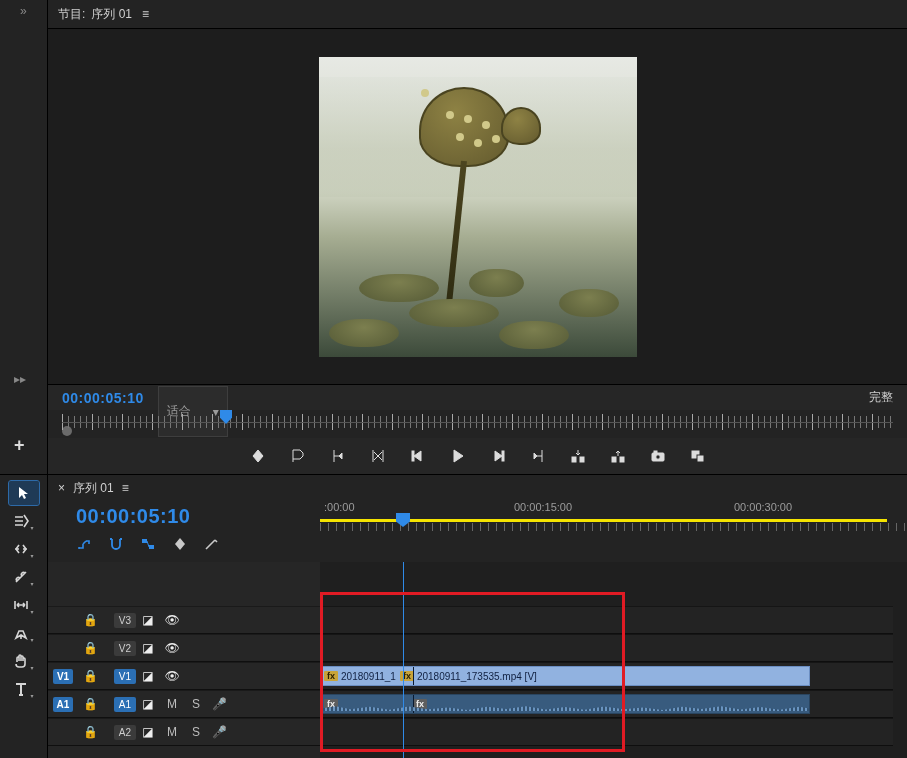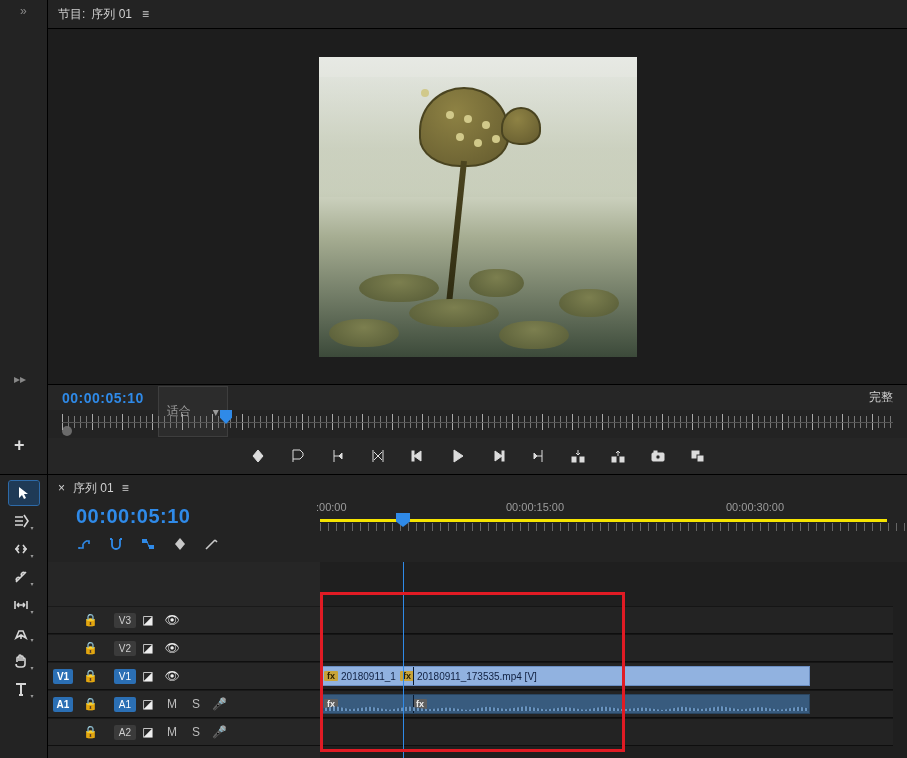--- a/index.html
+++ b/index.html
@@ -87,21 +87,21 @@
   .seq-tab { height:26px; display:flex; align-items:center; padding:0 10px; gap:8px; color:var(--txt); }
   .seq-header { display:flex; }
   .seq-left-head { width:272px; padding:4px 0 10px 28px; }
   .seq-left-head .tc { font-size:20px; font-weight:600; color:var(--tc-blue); letter-spacing:.5px; }
   .seq-left-head .row2 { display:flex; gap:16px; margin-top:8px; align-items:center; }
   .hi { color:var(--tc-blue); }
   .gi { color:#c9c9c9; }
   .mini-ico { width:16px;height:16px;display:inline-flex;align-items:center;justify-content:center; }
 
   .ruler-area { flex:1; position:relative; height:48px; }
-  .ruler-labels { position:absolute; top:0; left:0; right:0; height:16px; font-size:11px; color:var(--txt-dim); }
+  .ruler-labels { position:absolute; top:0; left:8px; right:0; height:16px; font-size:11px; color:var(--txt-dim); }
   .ruler-labels span { position:absolute; transform:translateX(-4px); }
   .ruler-ticks { position:absolute; left:0;right:0;top:22px;height:8px;
     background:repeating-linear-gradient(to right,#666 0,#666 1px,transparent 1px,transparent 8px); }
   .ruler-yellow { position:absolute; left:0; right:20px; top:18px; height:3px; background:var(--yellow); }
   .ruler-play { position:absolute; top:12px; width:14px; height:14px; background:var(--tc-blue); clip-path:polygon(0 0,100% 0,100% 60%,50% 100%,0 60%); }
   .play-line { position:absolute; top:0; bottom:0; width:1px; background:var(--tc-blue); z-index:5; }
 
   
   .tl-body { display:flex; flex:1; position:relative; }
   .tl-left { width:272px; background:#262626; }

